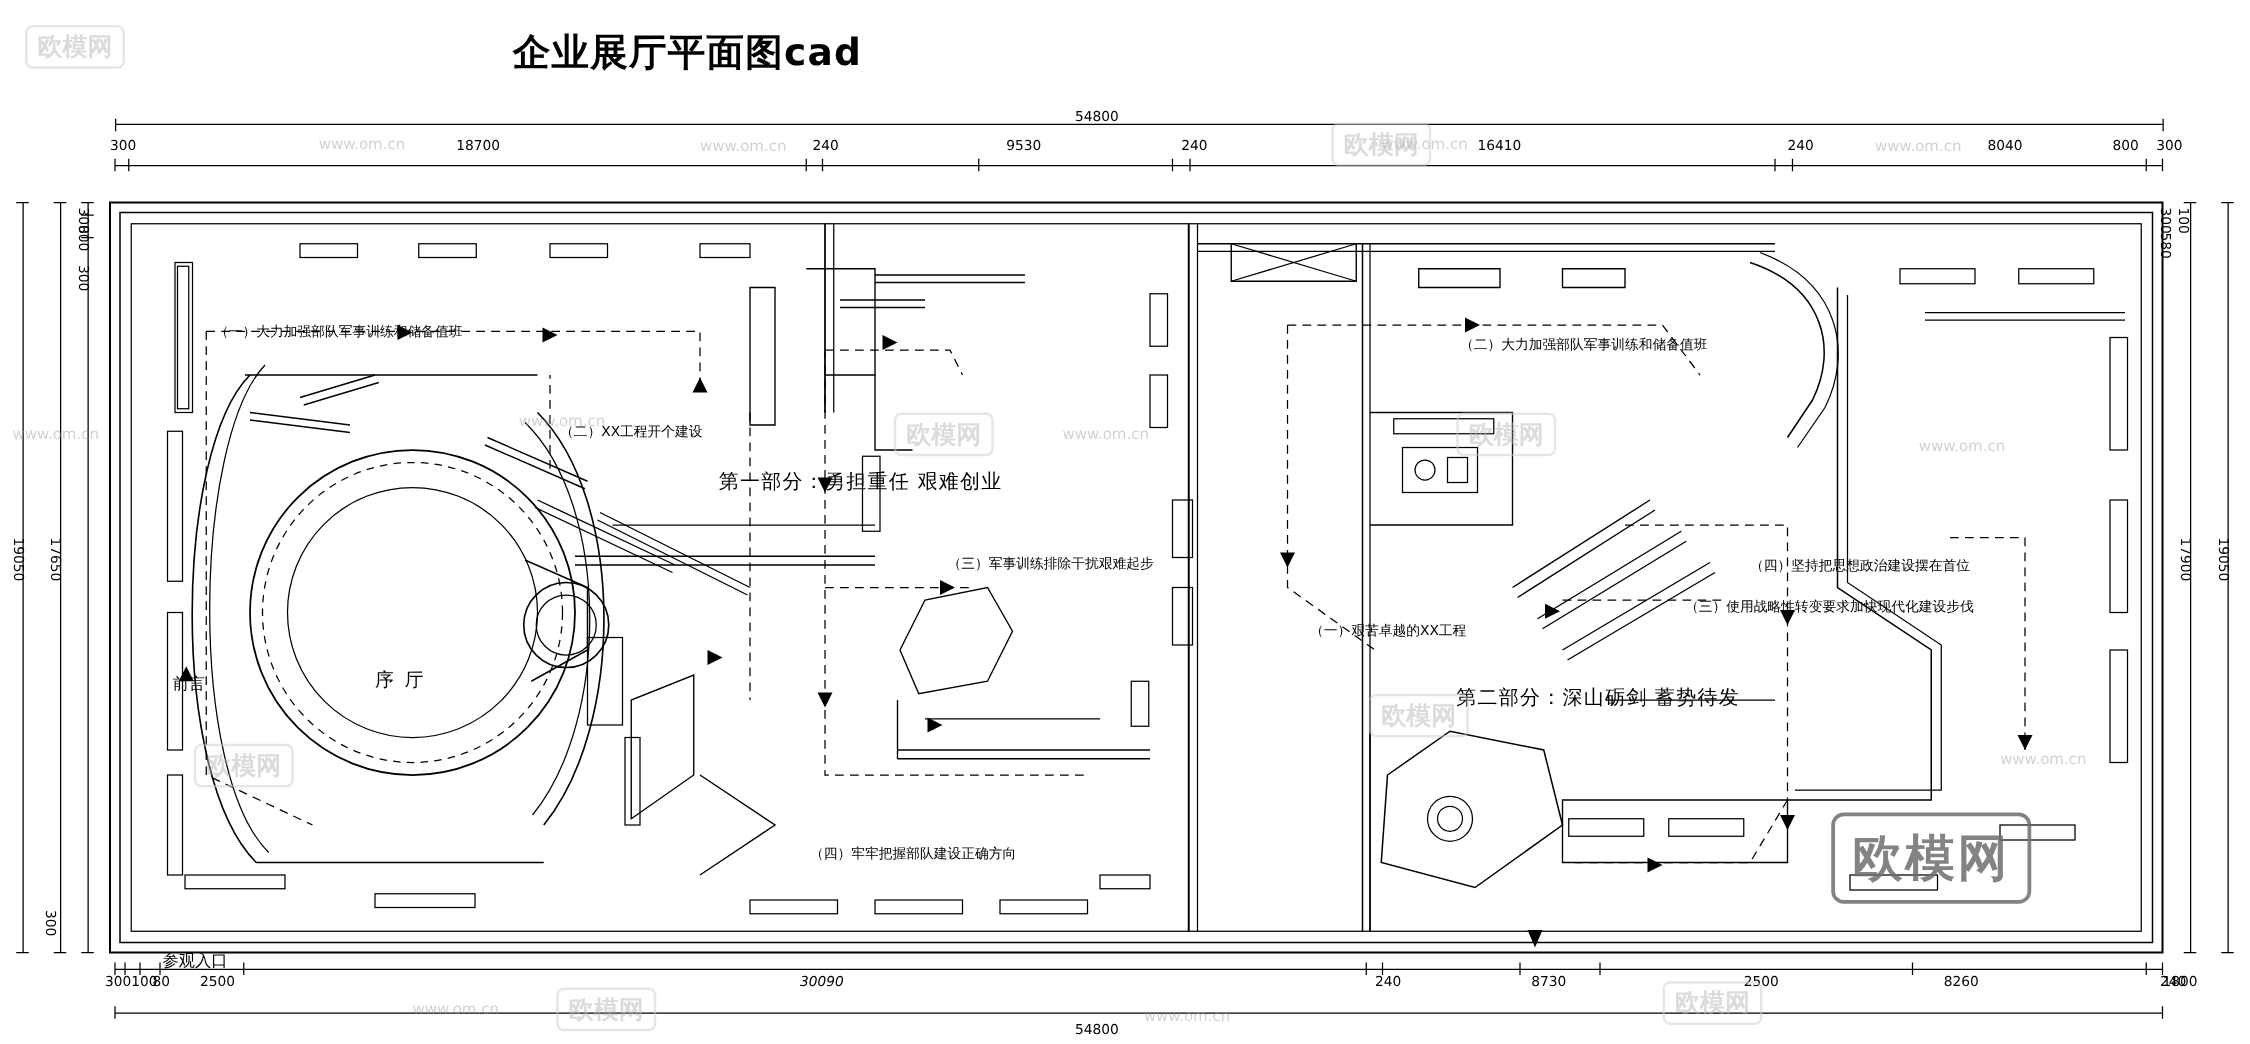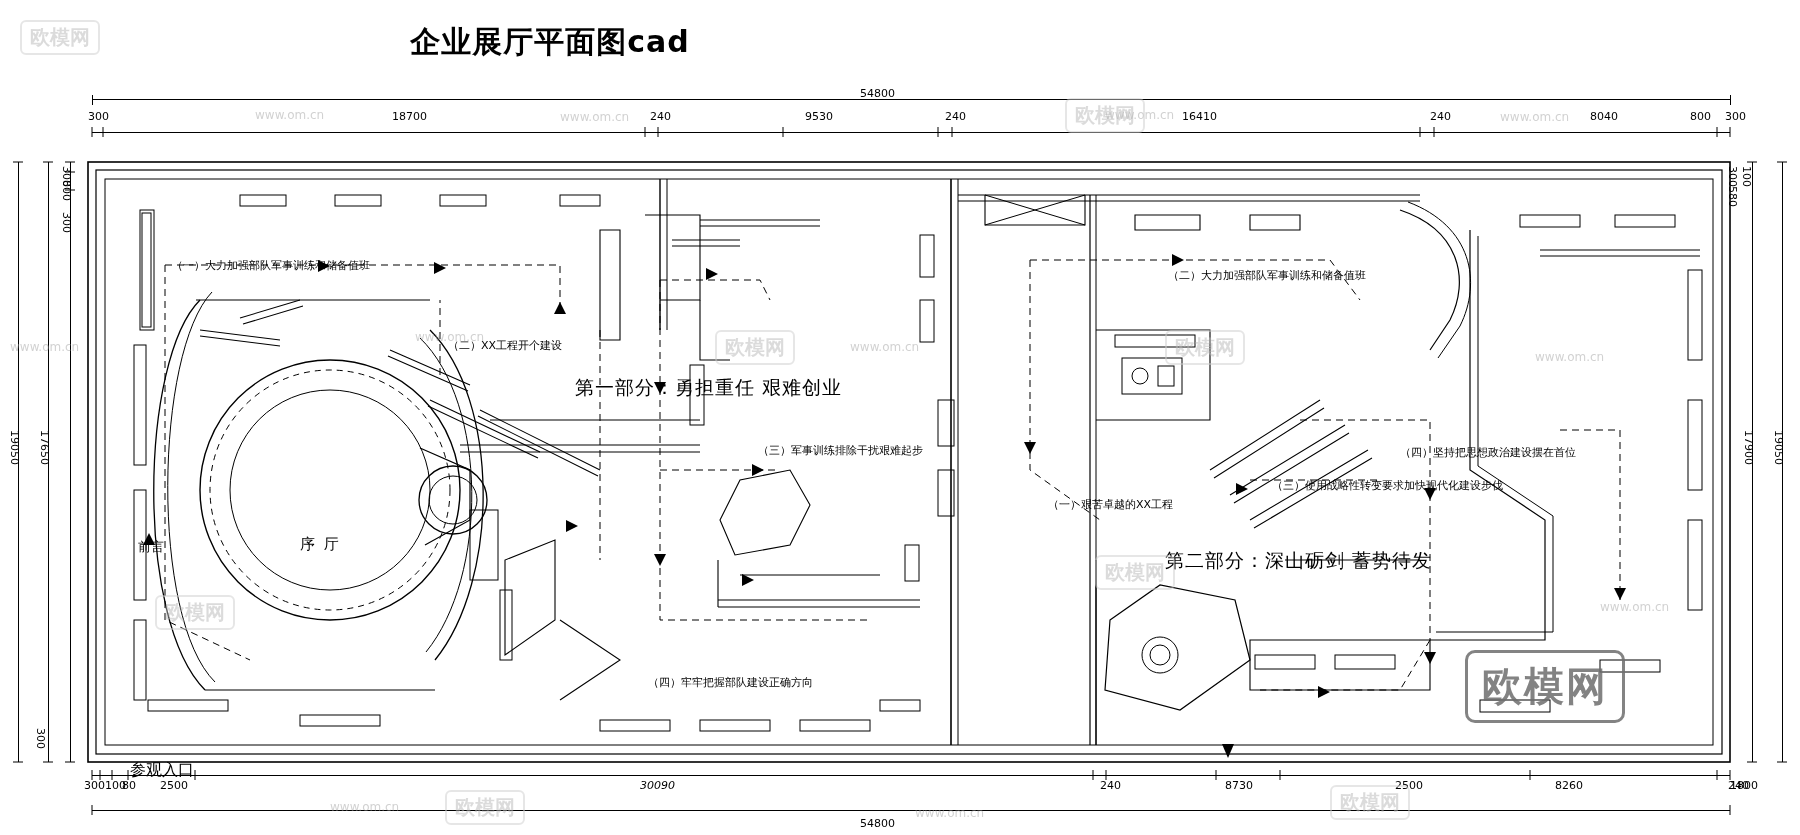--- a/index.html
+++ b/index.html
@@ -11,40 +11,40 @@
   .dimline{background:#000;}
   .h1px{height:1px;}
   .v1px{width:1px;}
   .vert{writing-mode:vertical-rl;text-orientation:mixed;font-size:11px;white-space:nowrap;}
   .wm{position:absolute;color:#9a9a9a;opacity:.45;font-size:12px;white-space:nowrap;pointer-events:none;}
   .wmbox{position:absolute;color:#b9b9b9;opacity:.5;font-size:20px;font-weight:bold;white-space:nowrap;
          border:2px solid #cfcfcf;border-radius:6px;padding:2px 8px;pointer-events:none;}
   .wmbig{position:absolute;color:#6e6e6e;opacity:.85;font-size:40px;font-weight:bold;letter-spacing:2px;
          border:3px solid #6e6e6e;border-radius:10px;padding:6px 14px;pointer-events:none;}
   .lbl{position:absolute;font-size:11px;white-space:nowrap;}
-  .lblbig{position:absolute;font-size:19px;white-space:nowrap;letter-spacing:1px;}
+  .lblbig{position:absolute;font-size:16px;white-space:nowrap;letter-spacing:1px;}
   .lblmid{position:absolute;font-size:15px;white-space:nowrap;letter-spacing:2px;}
   svg{position:absolute;left:0;top:0;}
 </style>
 </head>
 <body>
 
 <div class="abs" id="title">企业展厅平面图cad</div>
 
 <div class="abs" style="left:860px;top:82px;">
   <span class="dimtxt">54800</span>
 </div>
 <div class="abs dimline h1px" style="left:92px;top:99px;width:1638px;"></div>
 <div class="abs dimline v1px" style="left:92px;top:95px;height:10px;"></div>
 <div class="abs dimline v1px" style="left:1730px;top:95px;height:10px;"></div>
 
 <div class="abs dimline h1px" style="left:92px;top:132px;width:1638px;"></div>
 <div class="abs" style="left:0;top:110px;">
   <span class="lbl" style="left:88px;top:0;">300</span>
-  <span class="lbl" style="left:365px;top:0;margin-left:27px;">18700</span>
+  <span class="lbl" style="left:365px;top:0;">18700</span>
   <span class="lbl" style="left:650px;top:0;">240</span>
   <span class="lbl" style="left:788px;top:0;margin-left:17px;">9530</span>
   <span class="lbl" style="left:945px;top:0;">240</span>
   <span class="lbl" style="left:1182px;top:0;">16410</span>
   <span class="lbl" style="left:1430px;top:0;">240</span>
   <span class="lbl" style="left:1590px;top:0;">8040</span>
   <span class="lbl" style="left:1690px;top:0;">800</span>
   <span class="lbl" style="left:1725px;top:0;">300</span>
 </div>
 
@@ -232,32 +232,32 @@
     <polygon points="1424,652 1436,652 1430,664"></polygon>
     <polygon points="1318,686 1330,692 1318,698"></polygon>
     <polygon points="1614,588 1626,588 1620,600"></polygon>
     <polygon points="1222,744 1234,744 1228,758"></polygon>
     <polygon points="143,545 155,545 149,533"></polygon>
   </g>
 </svg>
 
 <div class="lblmid" style="left:300px;top:535px;">序  厅</div>
 <div class="lbl" style="left:138px;top:538px;font-size:13px;">前言</div>
-<div class="lbl" style="left:130px;top:760px;font-size:16px;text-align:right;">参观入口</div>
+<div class="lbl" style="left:130px;top:760px;font-size:13px;text-align:right;">参观入口</div>
 
 <div class="lblbig" style="left:575px;top:375px;">第一部分：勇担重任 艰难创业</div>
 <div class="lblbig" style="left:1165px;top:548px;">第二部分：深山砺剑 蓄势待发</div>
 
 <div class="lbl" style="left:172px;top:258px;">（一）大力加强部队军事训练和储备值班</div>
 <div class="lbl" style="left:448px;top:338px;">（二）XX工程开个建设</div>
 <div class="lbl" style="left:758px;top:443px;">（三）军事训练排除干扰艰难起步</div>
 <div class="lbl" style="left:648px;top:675px;">（四）牢牢把握部队建设正确方向</div>
 <div class="lbl" style="left:1048px;top:497px;">（一）艰苦卓越的XX工程</div>
 <div class="lbl" style="left:1168px;top:268px;">（二）大力加强部队军事训练和储备值班</div>
-<div class="lbl" style="left:1272px;top:478px;">（三）使用战略性转变要求加快现代化建设步伐</div>
+<div class="lbl" style="left:1348px;top:478px;">（三）使用战略性转变要求加快现代化建设步伐</div>
 <div class="lbl" style="left:1400px;top:445px;">（四）坚持把思想政治建设摆在首位</div>
 
 <div class="wm" style="left:255px;top:108px;">www.om.cn</div>
 <div class="wm" style="left:560px;top:110px;">www.om.cn</div>
 <div class="wm" style="left:1105px;top:108px;">www.om.cn</div>
 <div class="wm" style="left:1500px;top:110px;">www.om.cn</div>
 <div class="wm" style="left:415px;top:330px;">www.om.cn</div>
 <div class="wm" style="left:850px;top:340px;">www.om.cn</div>
 <div class="wm" style="left:1535px;top:350px;">www.om.cn</div>
 <div class="wm" style="left:10px;top:340px;">www.om.cn</div>

